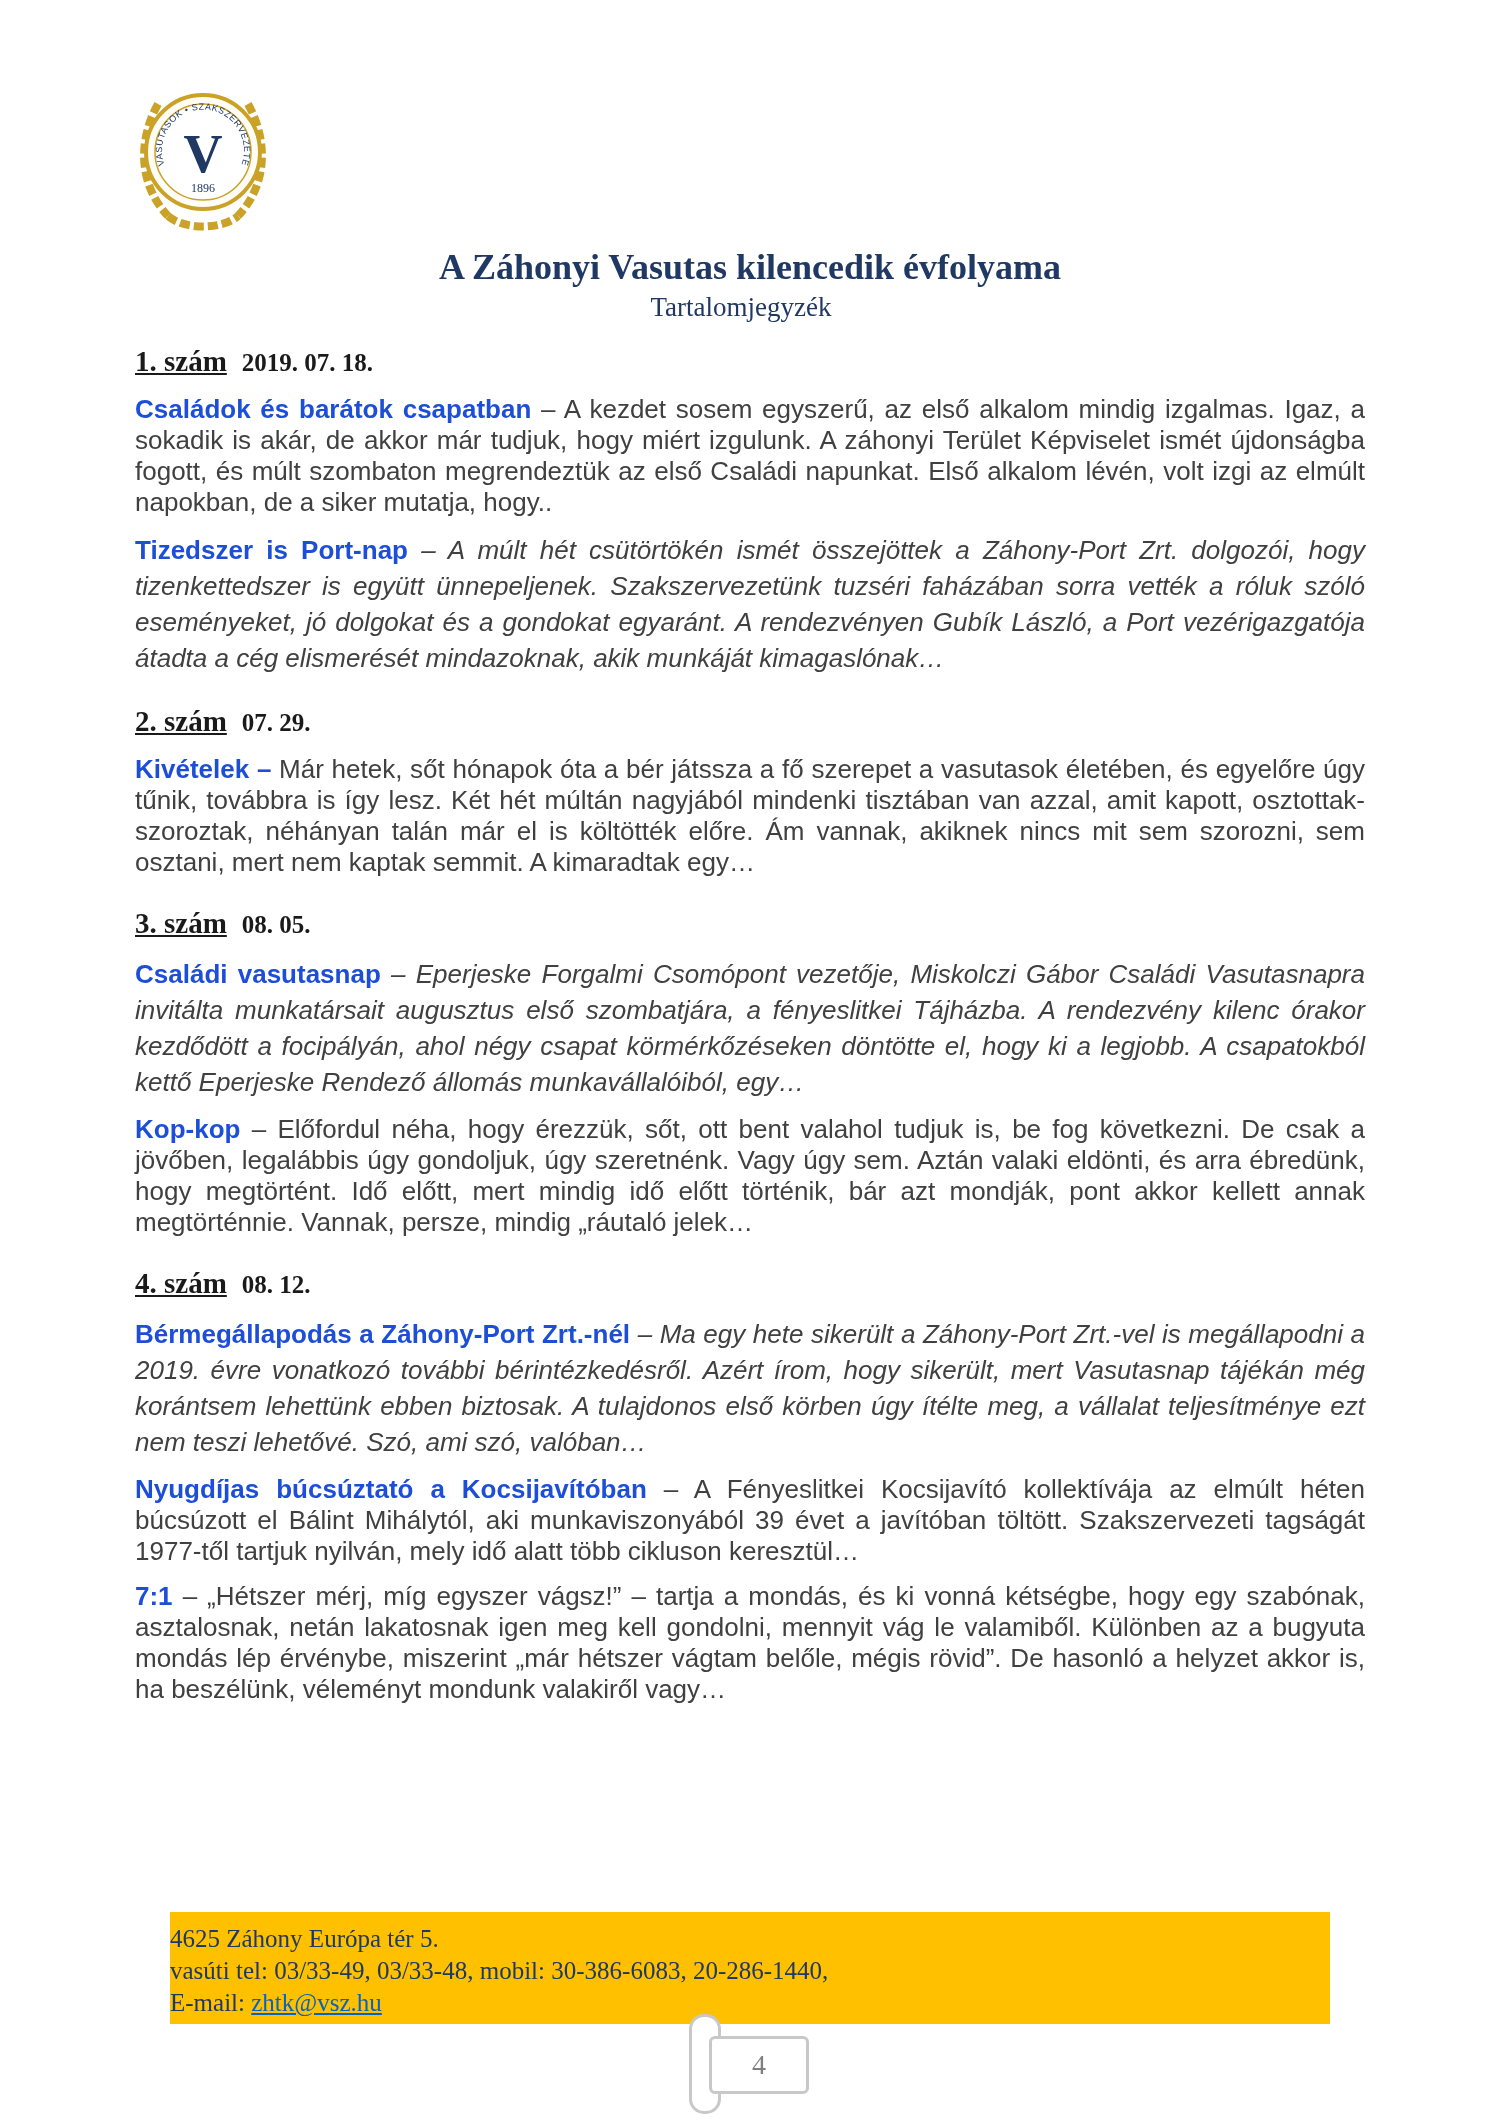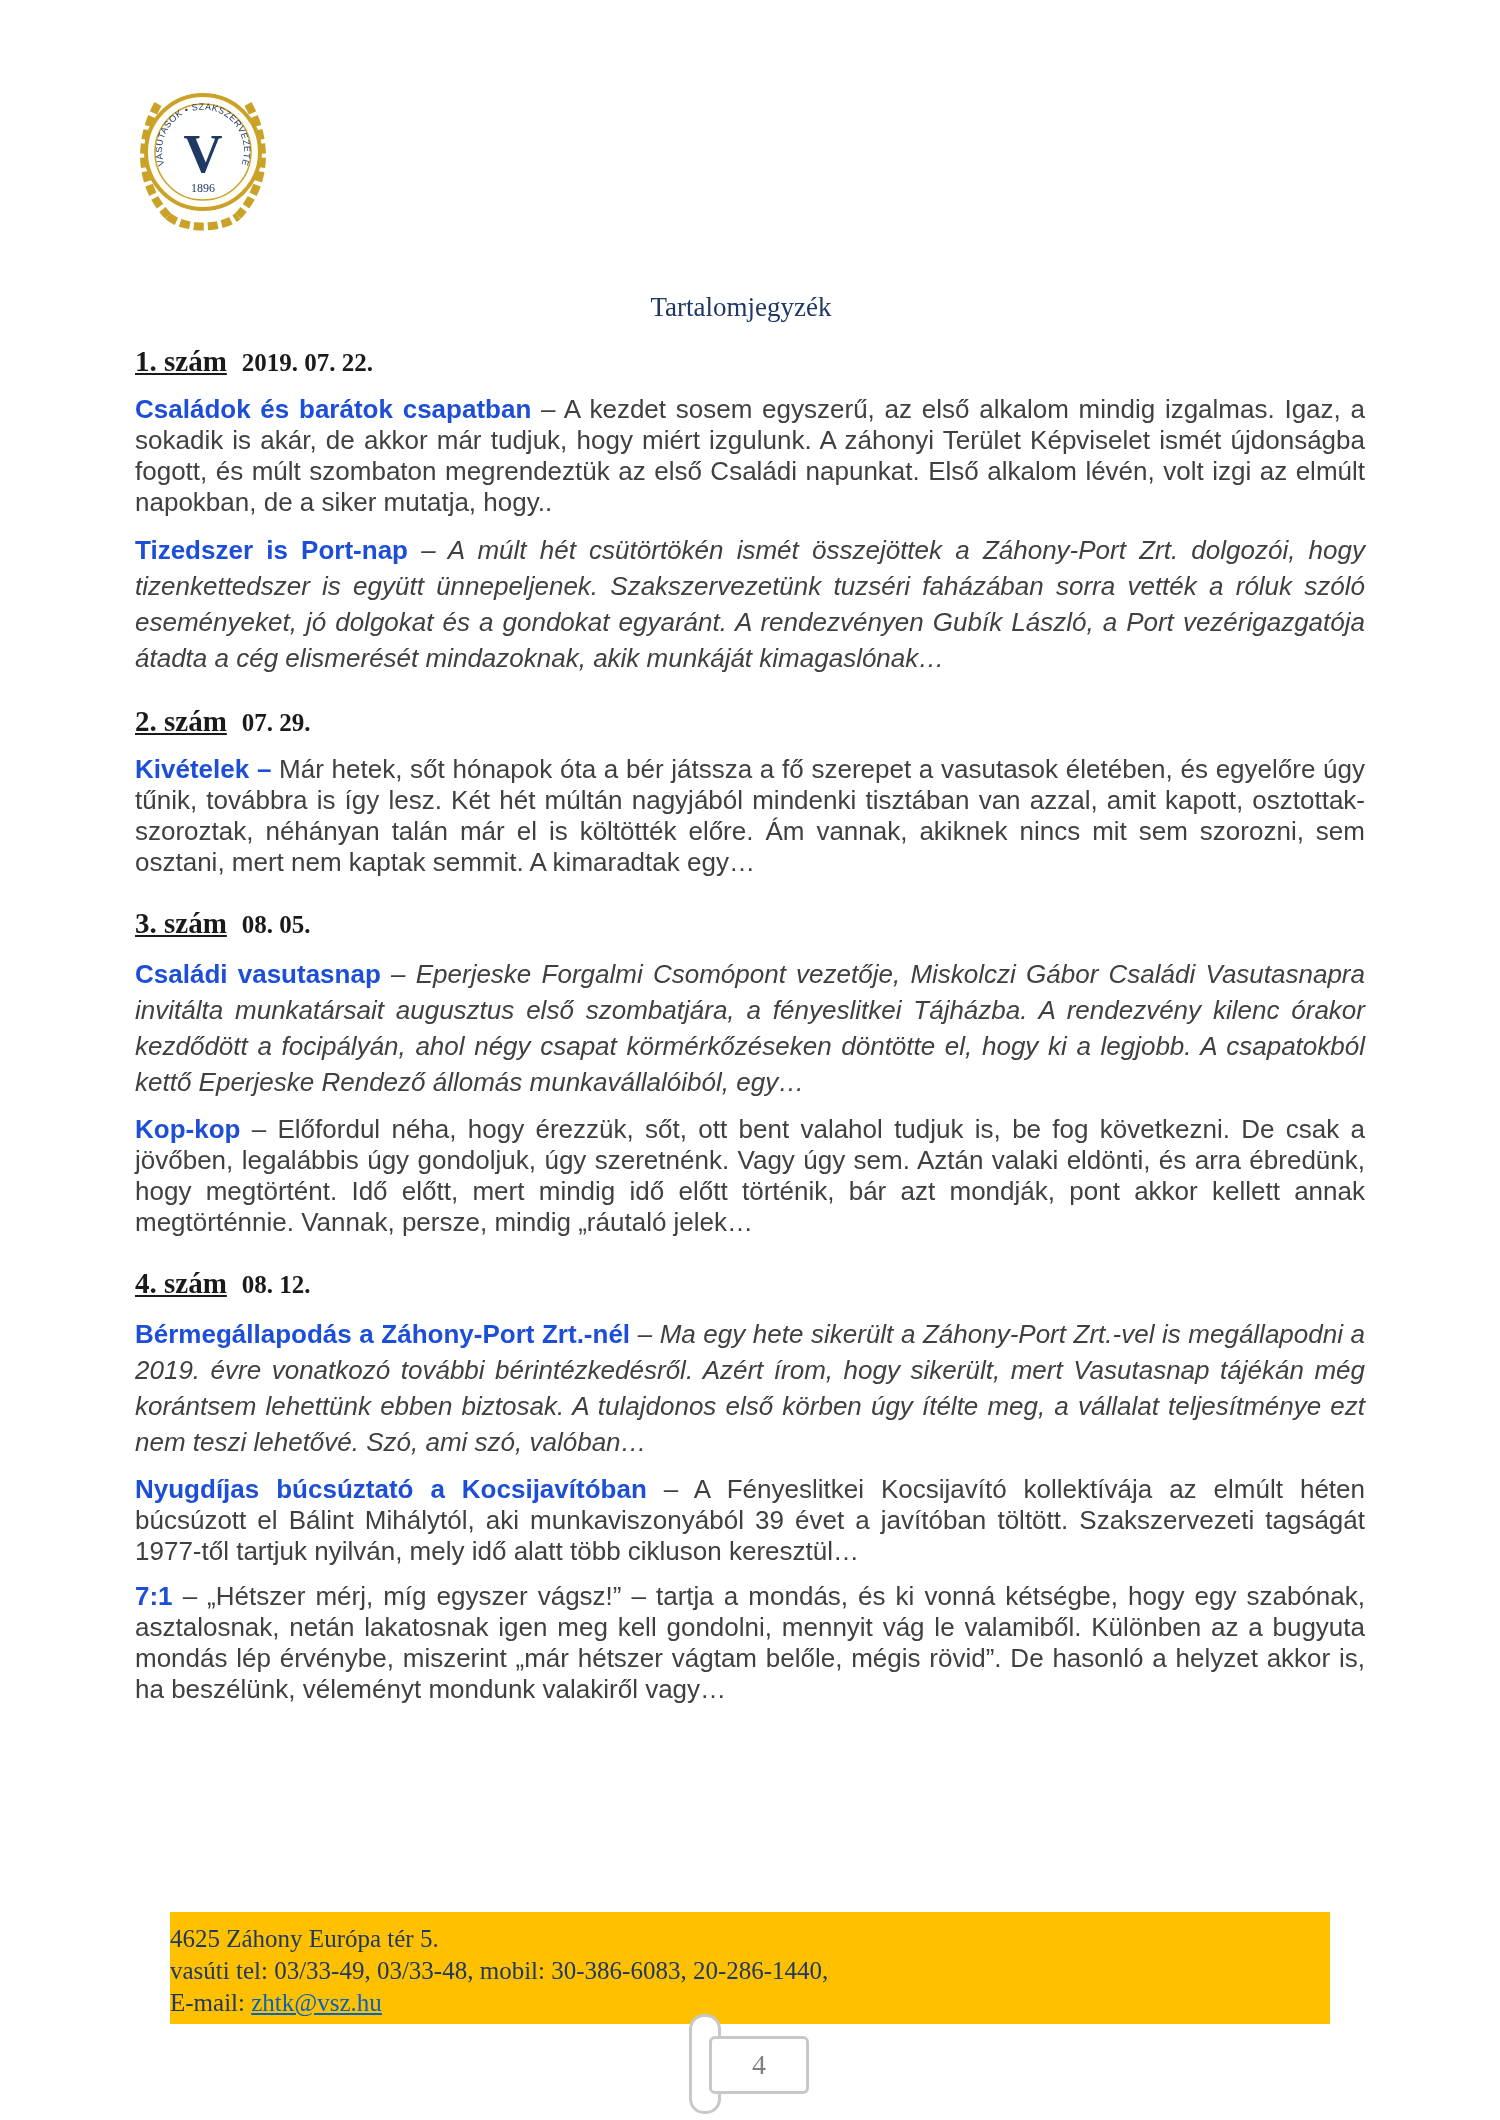--- a/index.html
+++ b/index.html
@@ -157,28 +157,29 @@
     <circle cx="67" cy="84" r="57" fill="#fffdf5" stroke="#c9a227" stroke-width="4"></circle>
     <circle cx="67" cy="84" r="48" fill="#ffffff" stroke="#c9a227" stroke-width="1.5"></circle>
     <path id="logoArc" d="M 29 98 A 41 41 0 1 1 105 98" fill="none"></path>
     <text font-family="Liberation Sans, sans-serif" font-size="9" letter-spacing="0.5" fill="#1f3864">
       <textPath href="#logoArc" startOffset="50%" text-anchor="middle">VASUTASOK • SZAKSZERVEZETE</textPath>
     </text>
     <text x="67" y="104" text-anchor="middle" font-family="Liberation Serif, serif" font-weight="bold" font-size="54" fill="#1f3864">V</text>
     <text x="67" y="124" text-anchor="middle" font-family="Liberation Serif, serif" font-size="12" fill="#1f3864">1896</text>
   </svg>
 
+  <div class="doc-title">A Záhonyi Vasutas kilencedik évfolyama</div>
   <div class="doc-subtitle">Tartalomjegyzék</div>
 
   <div class="sections">
 
     <section class="toc-section">
       <h2 class="section-heading">
         <span class="section-number">1. szám</span>
-        <span class="section-date">2019. 07. 22.</span>
+        <span class="section-date">2019. 07. 18.</span>
       </h2>
       <p class="entry">
         <span class="entry-lead">Családok és barátok csapatban</span>
         <span class="entry-text">– A kezdet sosem egyszerű, az első alkalom mindig izgalmas. Igaz, a sokadik is akár, de akkor már tudjuk, hogy miért izgulunk. A záhonyi Terület Képviselet ismét újdonságba fogott, és múlt szombaton megrendeztük az első Családi napunkat. Első alkalom lévén, volt izgi az elmúlt napokban, de a siker mutatja, hogy..</span>
       </p>
       <p class="entry italic">
         <span class="entry-lead">Tizedszer is Port-nap</span>
         <span class="entry-text">– A múlt hét csütörtökén ismét összejöttek a Záhony-Port Zrt. dolgozói, hogy tizenkettedszer is együtt ünnepeljenek. Szakszervezetünk tuzséri faházában sorra vették a róluk szóló eseményeket, jó dolgokat és a gondokat egyaránt. A rendezvényen Gubík László, a Port vezérigazgatója átadta a cég elismerését mindazoknak, akik munkáját kimagaslónak…</span>
       </p>
     </section>

